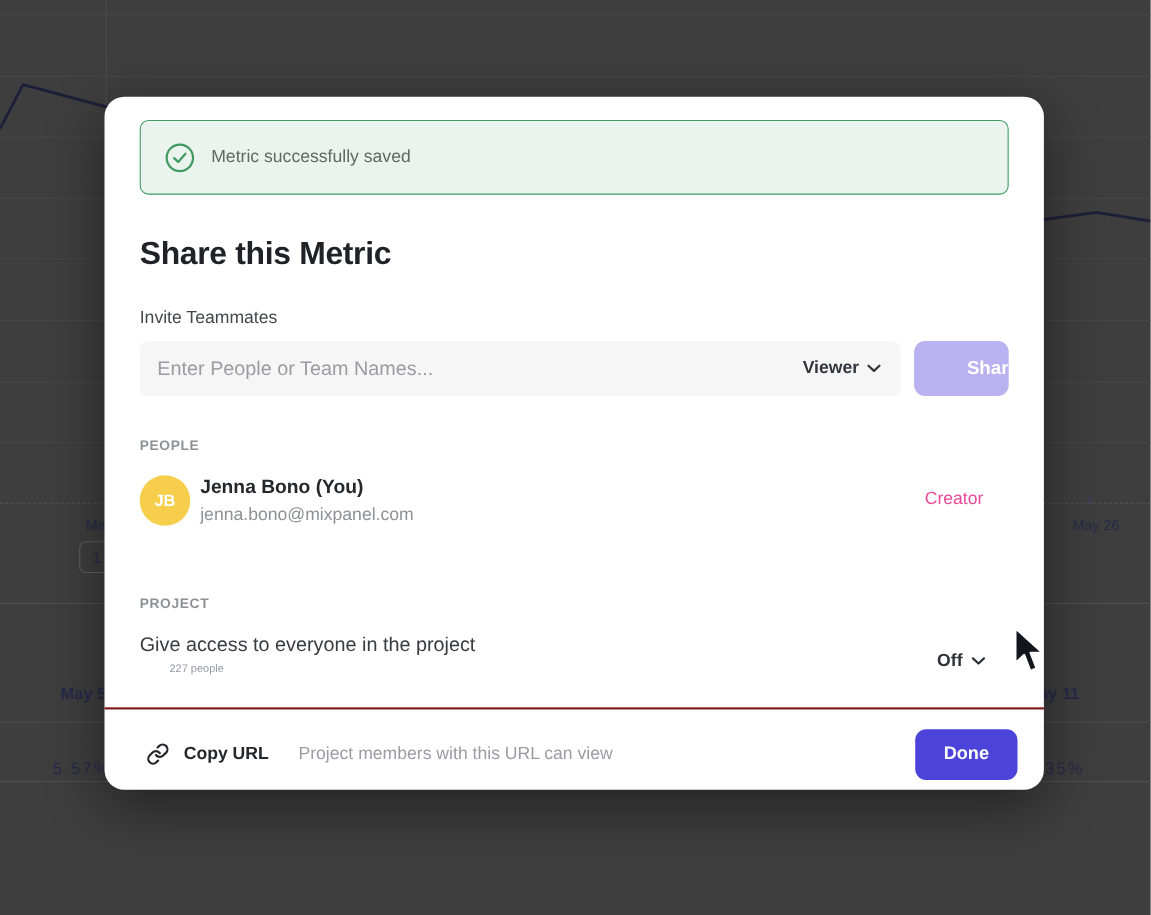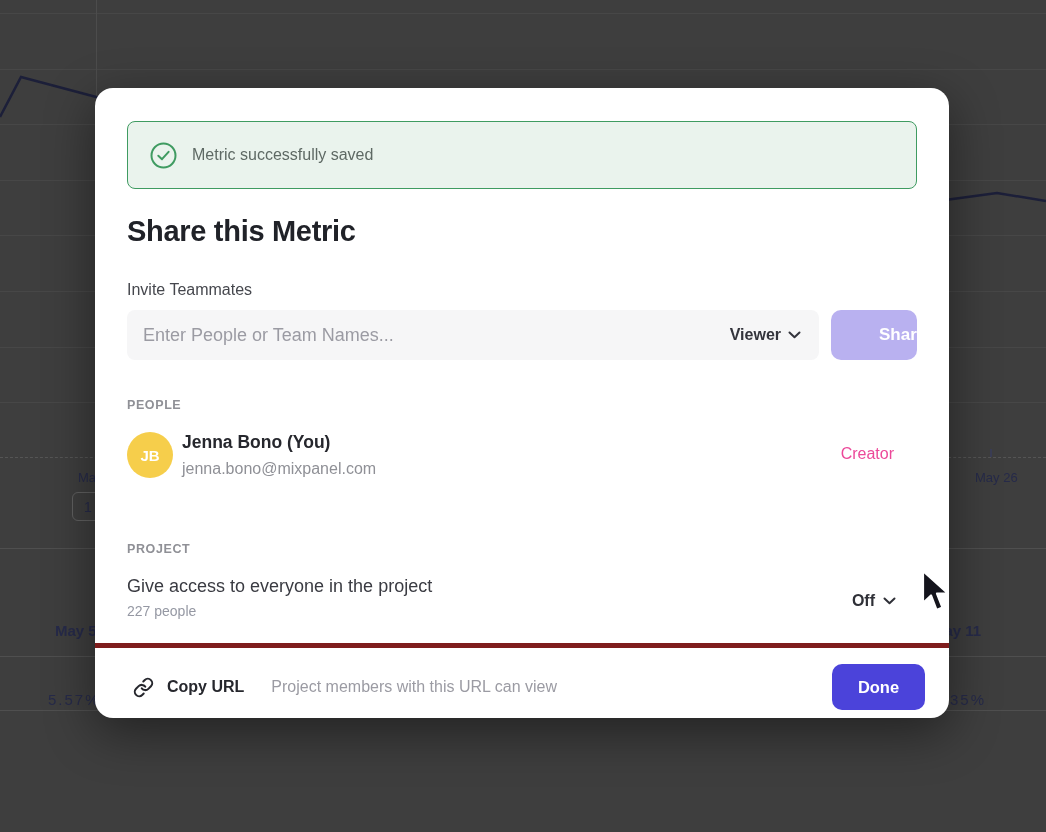--- a/index.html
+++ b/index.html
@@ -22,21 +22,21 @@
     border: 1.5px solid #606060; border-radius: 6px; color: #262a49; font-size: 14px;
     display: flex; align-items: center; padding-left: 11px; }
 
   
   .modal { position: absolute; left: 95px; top: 88px; width: 854px; height: 630px;
     background: #ffffff; border-radius: 18px; box-shadow: 0 14px 50px rgba(0,0,0,0.45);
     z-index: 10; }
 
   .toast { position: absolute; left: 32px; right: 32px; top: 21px; height: 68px;
     background: #eaf3ed; border: 1px solid #3f9b61; border-radius: 8px;
-    display: flex; align-items: center; padding: 4px 22px; gap: 15px; margin-top: 12px; }
+    display: flex; align-items: center; padding: 4px 22px; gap: 15px; }
   .toast-msg { font-size: 16px; color: #5e6964; }
 
   .modal-title { position: absolute; left: 32px; top: 127px; font-size: 29px;
     font-weight: 700; color: #202228; letter-spacing: -0.3px; }
 
   .invite-label { position: absolute; left: 32px; top: 193px; font-size: 16px;
     color: #45474d; }
 
   .invite-row { position: absolute; left: 32px; right: 32px; top: 222px; height: 50px;
     display: flex; }
@@ -63,27 +63,27 @@
     font-weight: 700; display: flex; align-items: center; justify-content: center; }
   .person-name { position: absolute; left: 55px; top: 0; font-size: 17.5px;
     font-weight: 700; color: #26272d; }
   .person-email { position: absolute; left: 55px; top: 28px; font-size: 16px;
     color: #8f9096; }
   .person-role { position: absolute; right: 23px; top: 13px; font-size: 16px;
     color: #ec4899; }
 
   .project-row { position: absolute; left: 32px; right: 32px; top: 488px; height: 48px; }
   .project-title { font-size: 18px; color: #3a3b42; }
-  .project-sub { font-size: 14px; color: #9598a3; margin-top: 6px; }
+  .project-sub { font-size: 10px; color: #9598a3; margin-top: 6px; margin-left: 27px; }
   .project-toggle { position: absolute; right: 21px; top: 16px; display: flex;
     align-items: center; gap: 8px; font-size: 16px; font-weight: 700; color: #2f3037;
     cursor: pointer; }
 
   .modal-footer { position: absolute; left: 0; right: 0; bottom: 0; height: 75px;
-    border-top: 5px solid #7f1d1d; display: flex; align-items: center;
+    border-top: 2px solid #7f1d1d; display: flex; align-items: center;
     padding: 8px 24px 0 38px; }
   .copy-url { display: flex; align-items: center; gap: 13px; cursor: pointer; }
   .copy-url-label { font-size: 16px; font-weight: 700; color: #26272d; }
   .footer-helper { font-size: 16px; color: #9b9ba3; margin-left: 27px; }
   .done-btn { margin-left: auto; width: 93px; height: 46px; border: none;
     background: #4b43da; color: #ffffff; font-family: "Liberation Sans", sans-serif;
     font-size: 16.5px; font-weight: 700; border-radius: 10px; }
 
   .cursor { position: absolute; left: 920px; top: 569px; z-index: 20; }
 </style>

